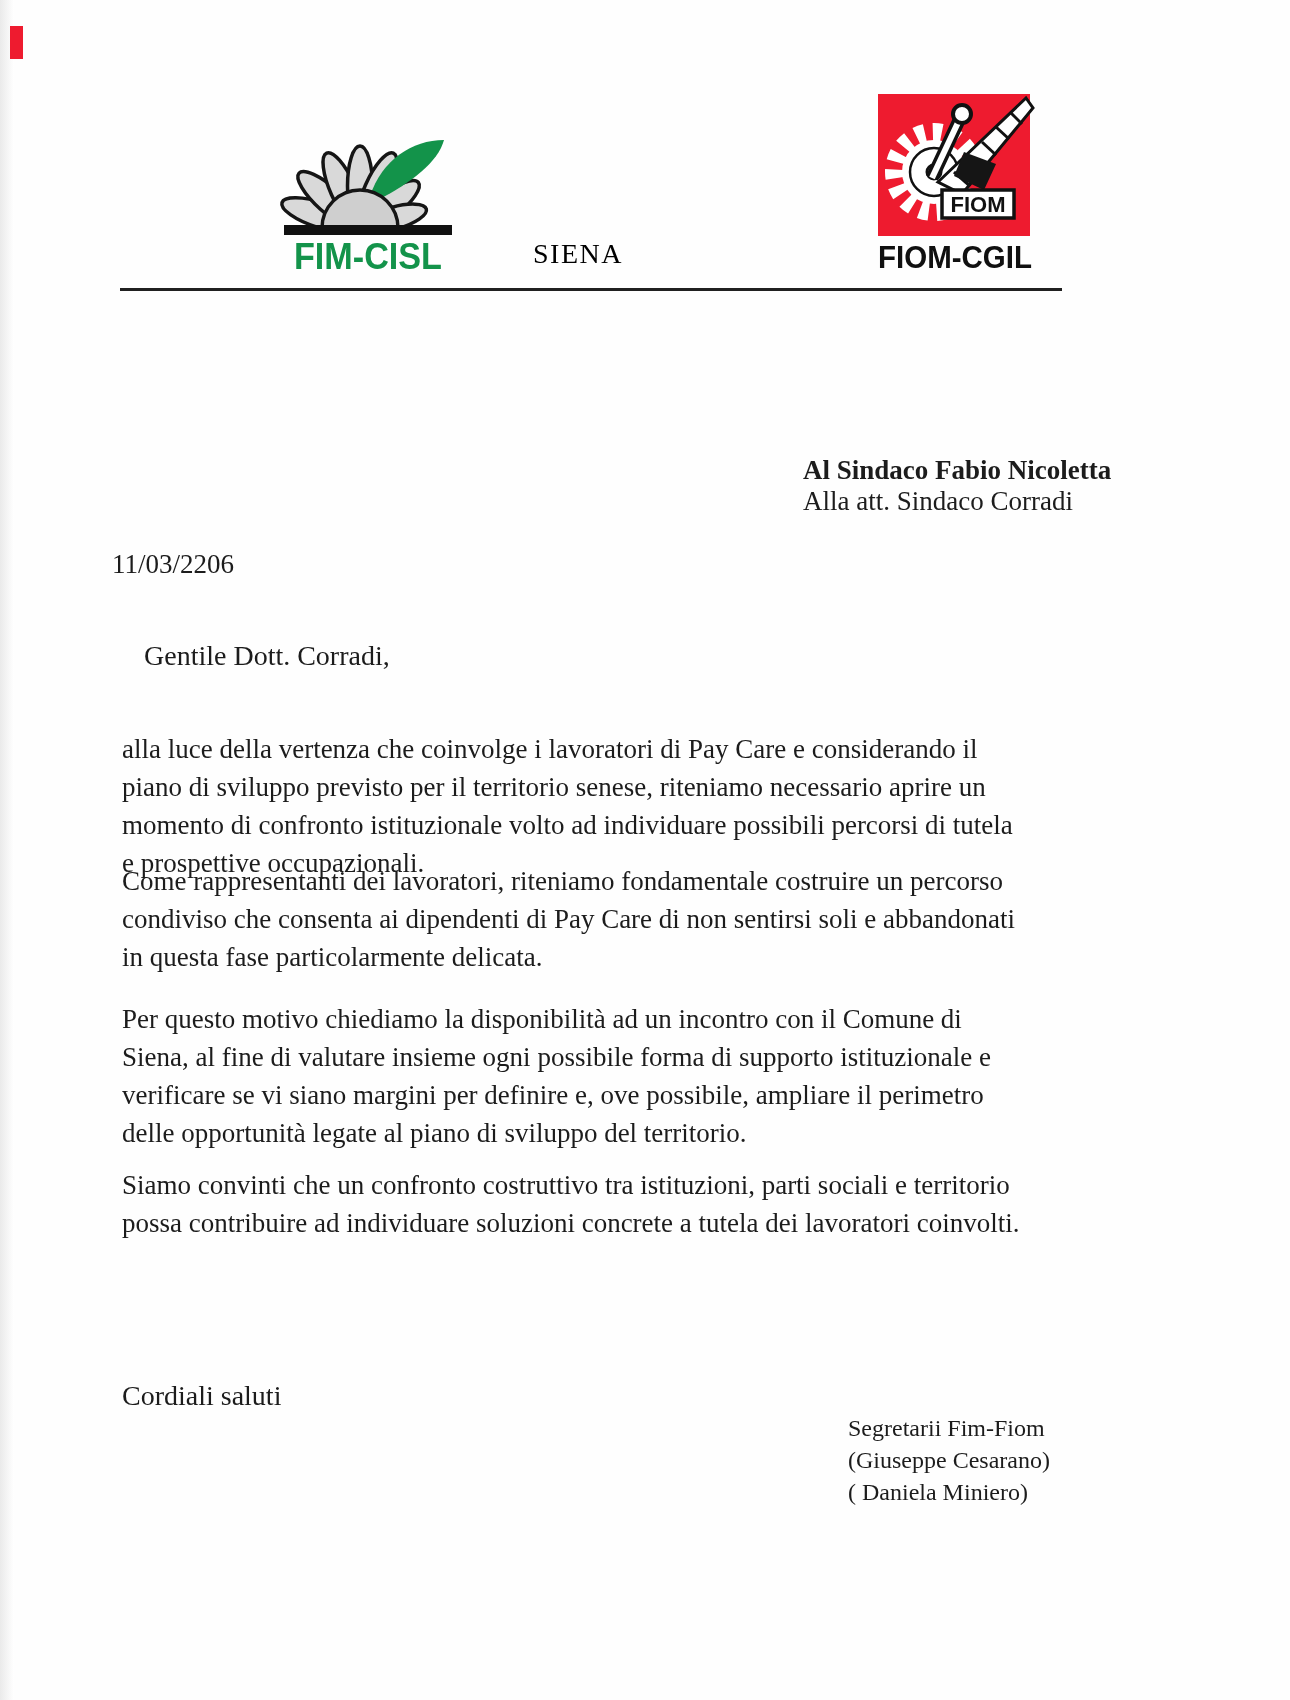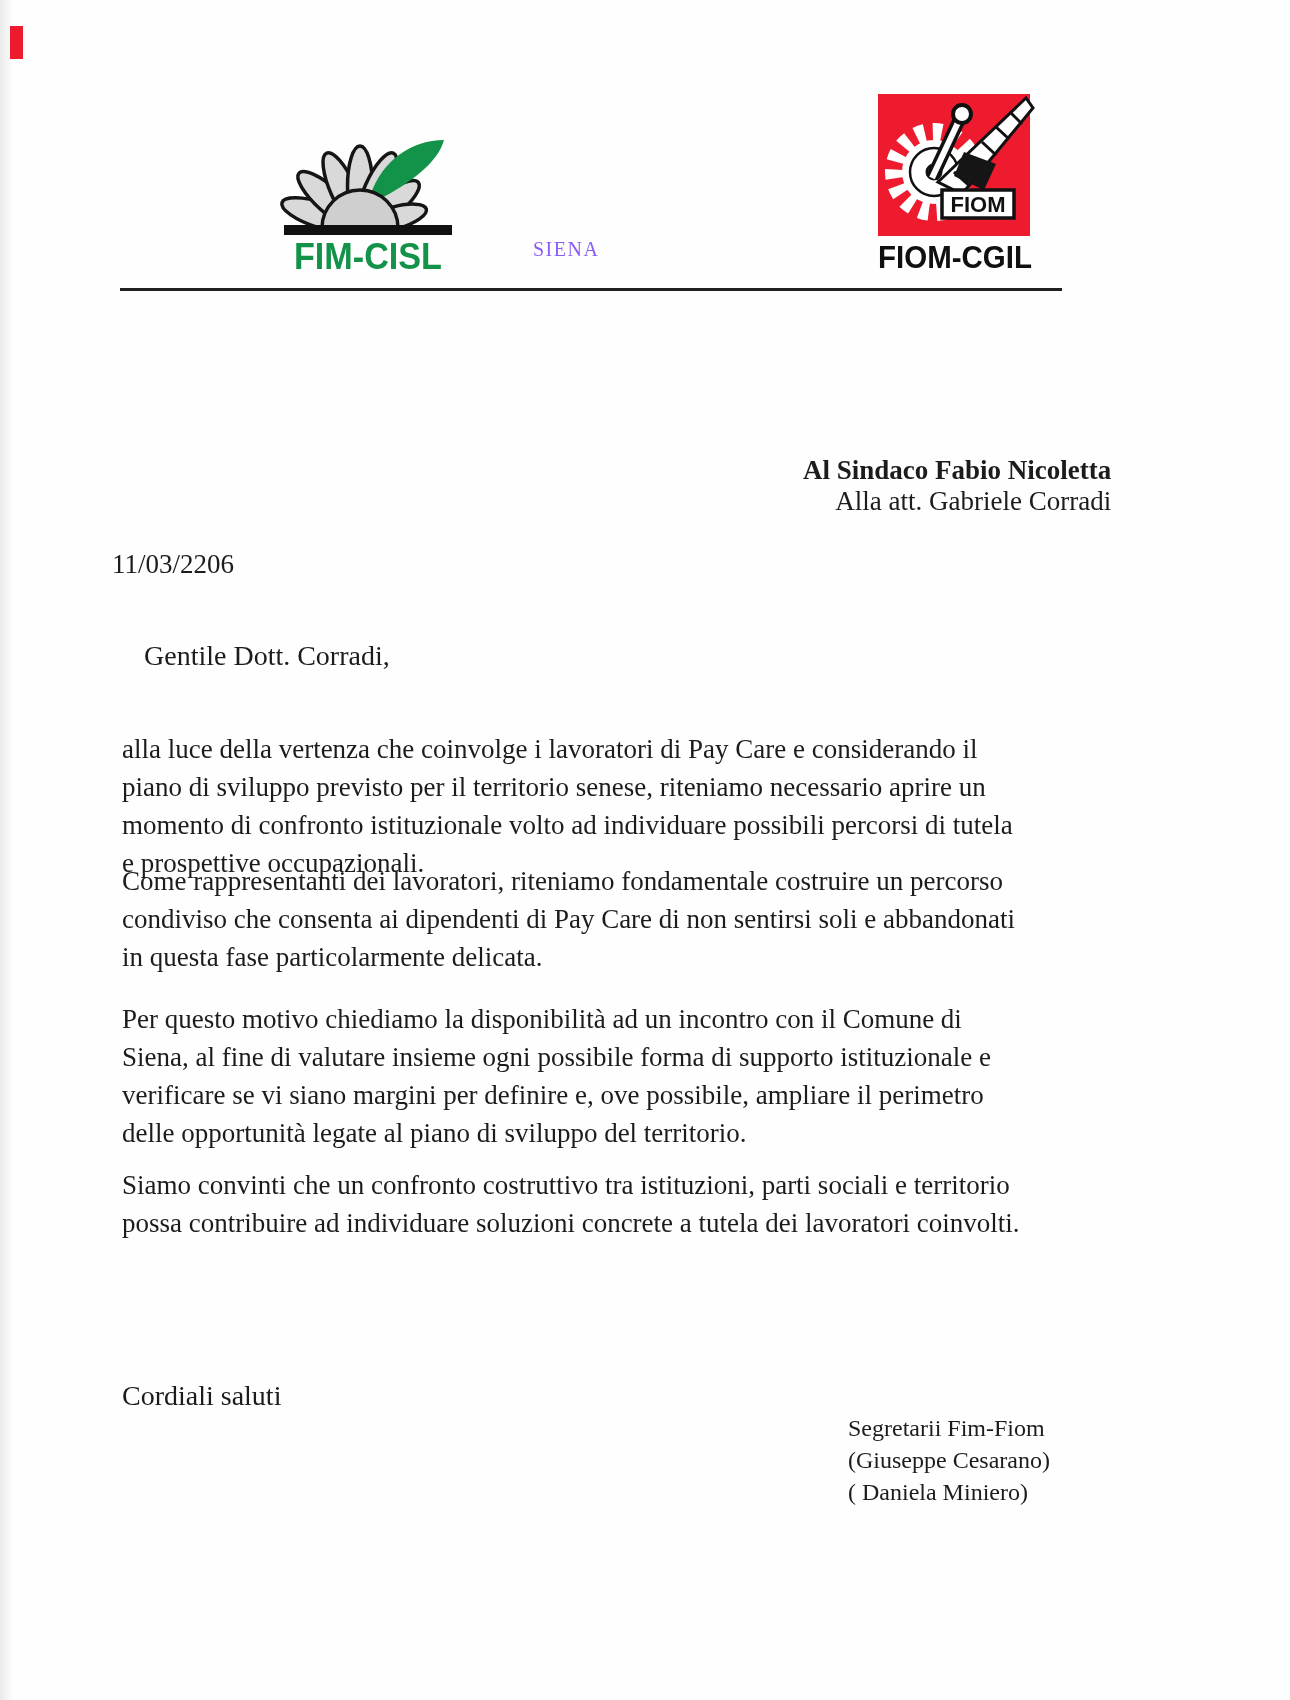--- a/index.html
+++ b/index.html
@@ -10,25 +10,25 @@
   }
   html,body{margin:0;padding:0;background:#ffffff;}
   .page{
     position:relative;width:1290px;height:1700px;background:#fefefe;overflow:hidden;
     font-family:"Liberation Serif",serif;color:var(--ink);
   }
   .edge-shade{position:absolute;left:0;top:0;width:14px;height:1700px;
     background:linear-gradient(90deg,#eaeaea,#ffffff);}
   .corner-mark{position:absolute;left:10px;top:26px;width:13px;height:33px;background:var(--red);}
   .abs{position:absolute;}
-  .siena{left:533px;top:238px;font-size:20px;letter-spacing:1.5px;color:#8b5cf6;}
+  .siena{left:533px;top:238px;font-size:28px;letter-spacing:1.5px;color:#000000;}
   .rule{position:absolute;left:120px;top:288px;width:942px;height:3px;background:#202020;}
   .fim-svg{position:absolute;left:278px;top:116px;}
   .fiom-svg{position:absolute;left:876px;top:94px;}
-  .recipient{left:803px;top:455px;font-size:27px;line-height:31px;text-align:right;}
+  .recipient{left:803px;top:455px;font-size:27px;line-height:31px;}
   .recipient-line1{font-weight:bold;}
   .date{left:112px;top:549px;font-size:27px;}
   .greeting{left:144px;top:640px;font-size:28px;text-align:center;}
   .para{left:122px;width:1090px;font-size:27px;line-height:38px;white-space:pre-line;}
   #p1{top:730px;} #p2{top:862px;} #p3{top:1000px;} #p4{top:1166px;} #p5{top:1292px;}
   .closing{left:122px;top:1380px;font-size:28px;}
   .signature{left:848px;top:1412px;font-size:24px;line-height:32px;white-space:pre-line;}
   svg text{font-family:"Liberation Sans",sans-serif;}
 </style>
 </head>
@@ -83,21 +83,21 @@
     </g>
     <rect x="66" y="96" width="72" height="28" fill="#ffffff" stroke="#111" stroke-width="3.5"></rect>
     <text x="102" y="118" text-anchor="middle" font-size="22" font-weight="bold" fill="#111">FIOM</text>
     <text x="79" y="174" text-anchor="middle" font-size="32" font-weight="bold" fill="#101010" textLength="154" lengthAdjust="spacingAndGlyphs">FIOM-CGIL</text>
   </svg>
 
   <div class="rule"></div>
 
   <div class="abs recipient">
     <div class="recipient-line1">Al Sindaco Fabio Nicoletta</div>
-    <div>Alla att. Gabriele Corradi</div>
+    <div>Alla att. Sindaco Corradi</div>
   </div>
 
   <div class="abs date">11/03/2206</div>
 
   <div class="abs greeting">Gentile Dott. Corradi,</div>
 
   <div class="abs para" id="p1">alla luce della vertenza che coinvolge i lavoratori di Pay Care e considerando il
 piano di sviluppo previsto per il territorio senese, riteniamo necessario aprire un
 momento di confronto istituzionale volto ad individuare possibili percorsi di tutela
 e prospettive occupazionali.</div>

